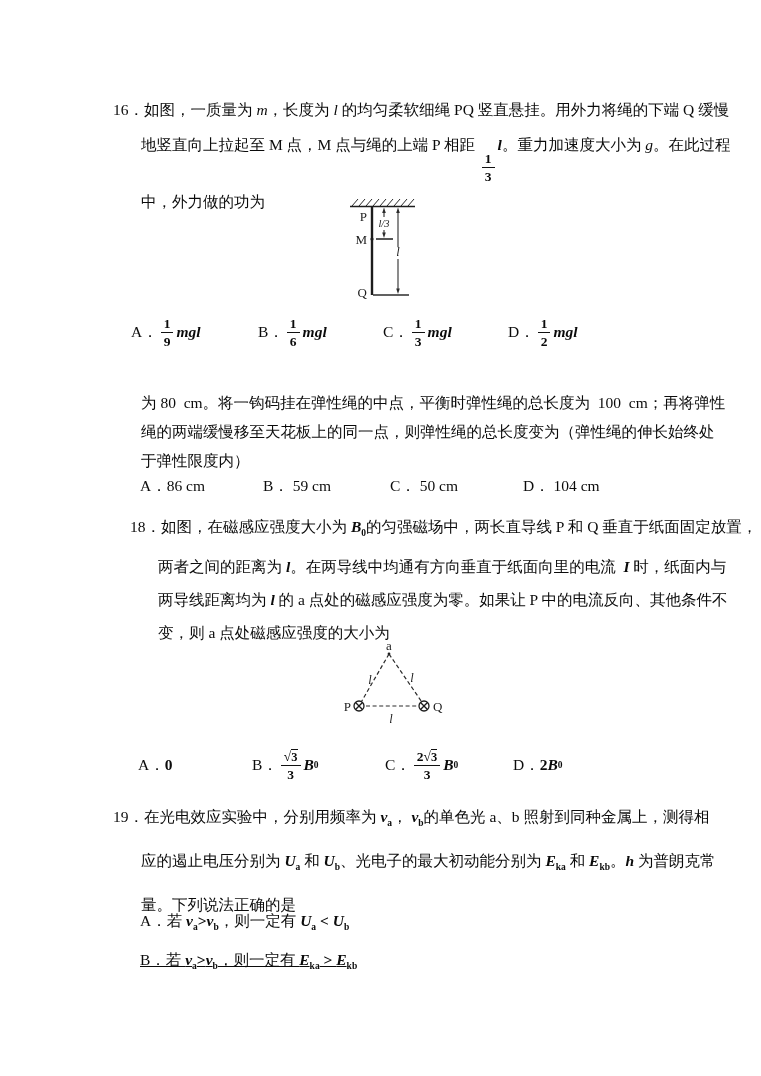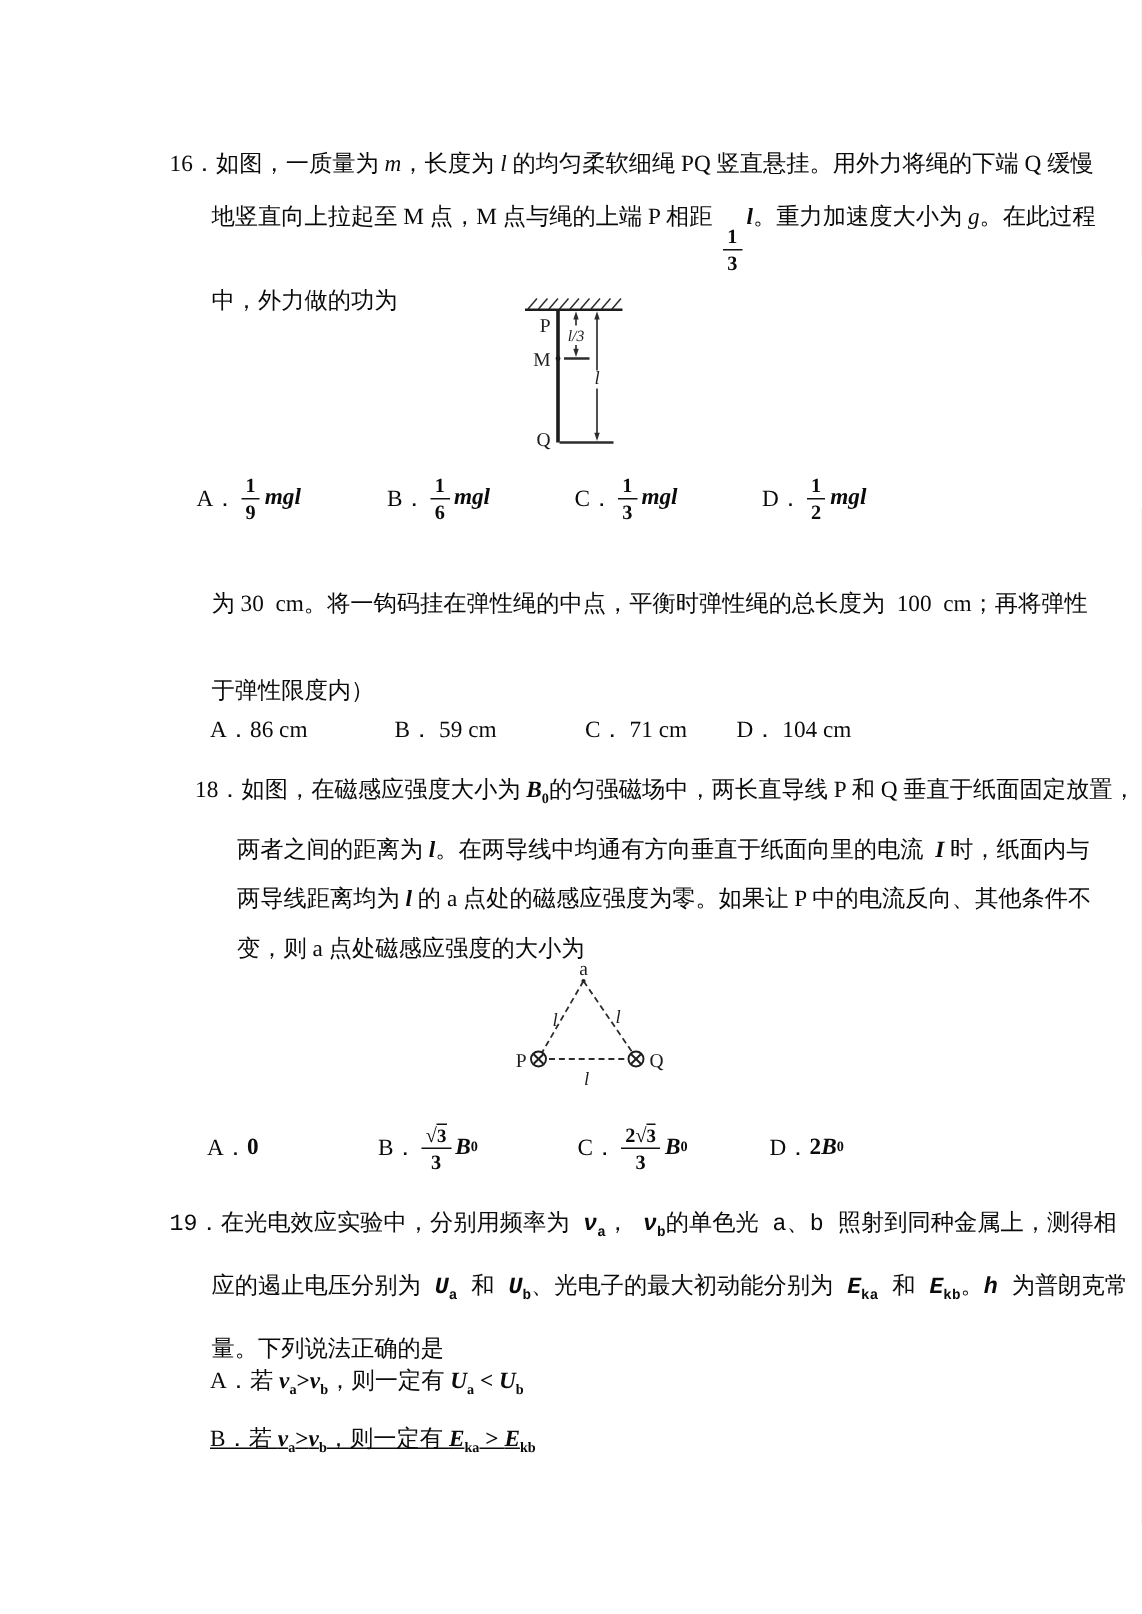--- a/index.html
+++ b/index.html
@@ -15,42 +15,42 @@
     position:absolute;
     white-space:pre;
     font-size:15.5px;
     line-height:35px;
     padding-left:28px;
     text-indent:-28px;
   }
   .q16p{top:92px;left:113px;line-height:35px;}
   .q17p{top:359px;left:113px;line-height:29px;}
   .q18p{top:510px;left:130px;line-height:33px;}
-  .q19p{top:798px;left:113px;line-height:37px;font-family:Liberation Mono, monospace;}
+  .q19p{top:798px;left:113px;line-height:37px;}
   .opt{
     position:absolute;
     white-space:pre;
     font-size:15.5px;
     line-height:30px;
     left:140px;
   }
   .optA{top:906px;font-family:Liberation Serif, serif;}
   .optB{top:945px;text-decoration:underline;}
 
   .row{position:absolute;left:113px;width:560px;}
   .row16{top:308px;height:48px;}
   .row17{top:474px;height:24px;text-align:right;}
   .row18{top:741px;height:48px;}
   .choice{
     position:absolute;top:0;height:100%;
     display:inline-flex;align-items:center;
     font-size:15.5px;white-space:pre;
   }
   .row16 .c0{left:18px}.row16 .c1{left:145px}.row16 .c2{left:270px}.row16 .c3{left:395px}
-  .row17 .c0{left:27px}.row17 .c1{left:150px}.row17 .c2{left:277px}.row17 .c3{left:378px}
+  .row17 .c0{left:27px}.row17 .c1{left:150px}.row17 .c2{left:277px}.row17 .c3{left:410px}
   .row18 .c0{left:25px}.row18 .c1{left:139px}.row18 .c2{left:272px}.row18 .c3{left:400px}
 
   
   .sg-i{font-style:italic;}
   .sg-b{font-weight:bold;}
   .sg-bi{font-weight:bold;font-style:italic;}
   .sg-sub{font-size:9.5px;font-weight:bold;vertical-align:-4px;letter-spacing:0;}
 
   
   .frac{
@@ -122,25 +122,25 @@
     <line x1="34" y1="98" x2="70" y2="98" stroke="#2c2c2c" stroke-width="1.6"></line>
   </svg>
 
   <div class="row row16">
     <span class="choice c0"><span>A．</span><span class="frac"><span class="fnum"><span class="sg-b">1</span></span><span class="fden"><span class="sg-b">9</span></span></span><span class="sg-bi">mgl</span></span>
     <span class="choice c1"><span>B．</span><span class="frac"><span class="fnum"><span class="sg-b">1</span></span><span class="fden"><span class="sg-b">6</span></span></span><span class="sg-bi">mgl</span></span>
     <span class="choice c2"><span>C．</span><span class="frac"><span class="fnum"><span class="sg-b">1</span></span><span class="fden"><span class="sg-b">3</span></span></span><span class="sg-bi">mgl</span></span>
     <span class="choice c3"><span>D．</span><span class="frac"><span class="fnum"><span class="sg-b">1</span></span><span class="fden"><span class="sg-b">2</span></span></span><span class="sg-bi">mgl</span></span>
   </div>
 
-  <div class="para q17p"><br><span>为 30  cm。将一钩码挂在弹性绳的中点，平衡时弹性绳的总长度为  100  cm；再将弹性</span><br><br><span>于弹性限度内）</span></div>
+  <div class="para q17p"><br><span>为 80  cm。将一钩码挂在弹性绳的中点，平衡时弹性绳的总长度为  100  cm；再将弹性</span><br><span>绳的两端缓慢移至天花板上的同一点，则弹性绳的总长度变为（弹性绳的伸长始终处</span><br><span>于弹性限度内）</span></div>
   <div class="row row17">
     <span class="choice c0"><span>A．86 cm</span></span>
     <span class="choice c1"><span>B． 59 cm</span></span>
-    <span class="choice c2"><span>C． 71 cm</span></span>
+    <span class="choice c2"><span>C． 50 cm</span></span>
     <span class="choice c3"><span>D． 104 cm</span></span>
   </div>
 
   <div class="para q18p"><span>18．如图，在磁感应强度大小为 </span><span class="sg-bi">B</span><span class="sg-sub">0</span><span>的匀强磁场中，两长直导线 P 和 Q 垂直于纸面固定放置，</span><br><span>两者之间的距离为 </span><span class="sg-bi">l</span><span>。在两导线中均通有方向垂直于纸面向里的电流  </span><span class="sg-bi">I</span><span> 时，纸面内与</span><br><span>两导线距离均为 </span><span class="sg-bi">l</span><span> 的 a 点处的磁感应强度为零。如果让 P 中的电流反向、其他条件不</span><br><span>变，则 a 点处磁感应强度的大小为</span></div>
 
   <svg class="fig fig18" viewBox="0 0 105 86">
     <text class="flabel" x="48" y="10" text-anchor="middle">a</text>
     <circle cx="48" cy="14" r="1.4" fill="#1d1d1d"></circle>
     <g stroke="#2c2c2c" stroke-width="1.2" stroke-dasharray="4 2.6">
       <line x1="48" y1="14" x2="20.5" y2="61.5"></line>

